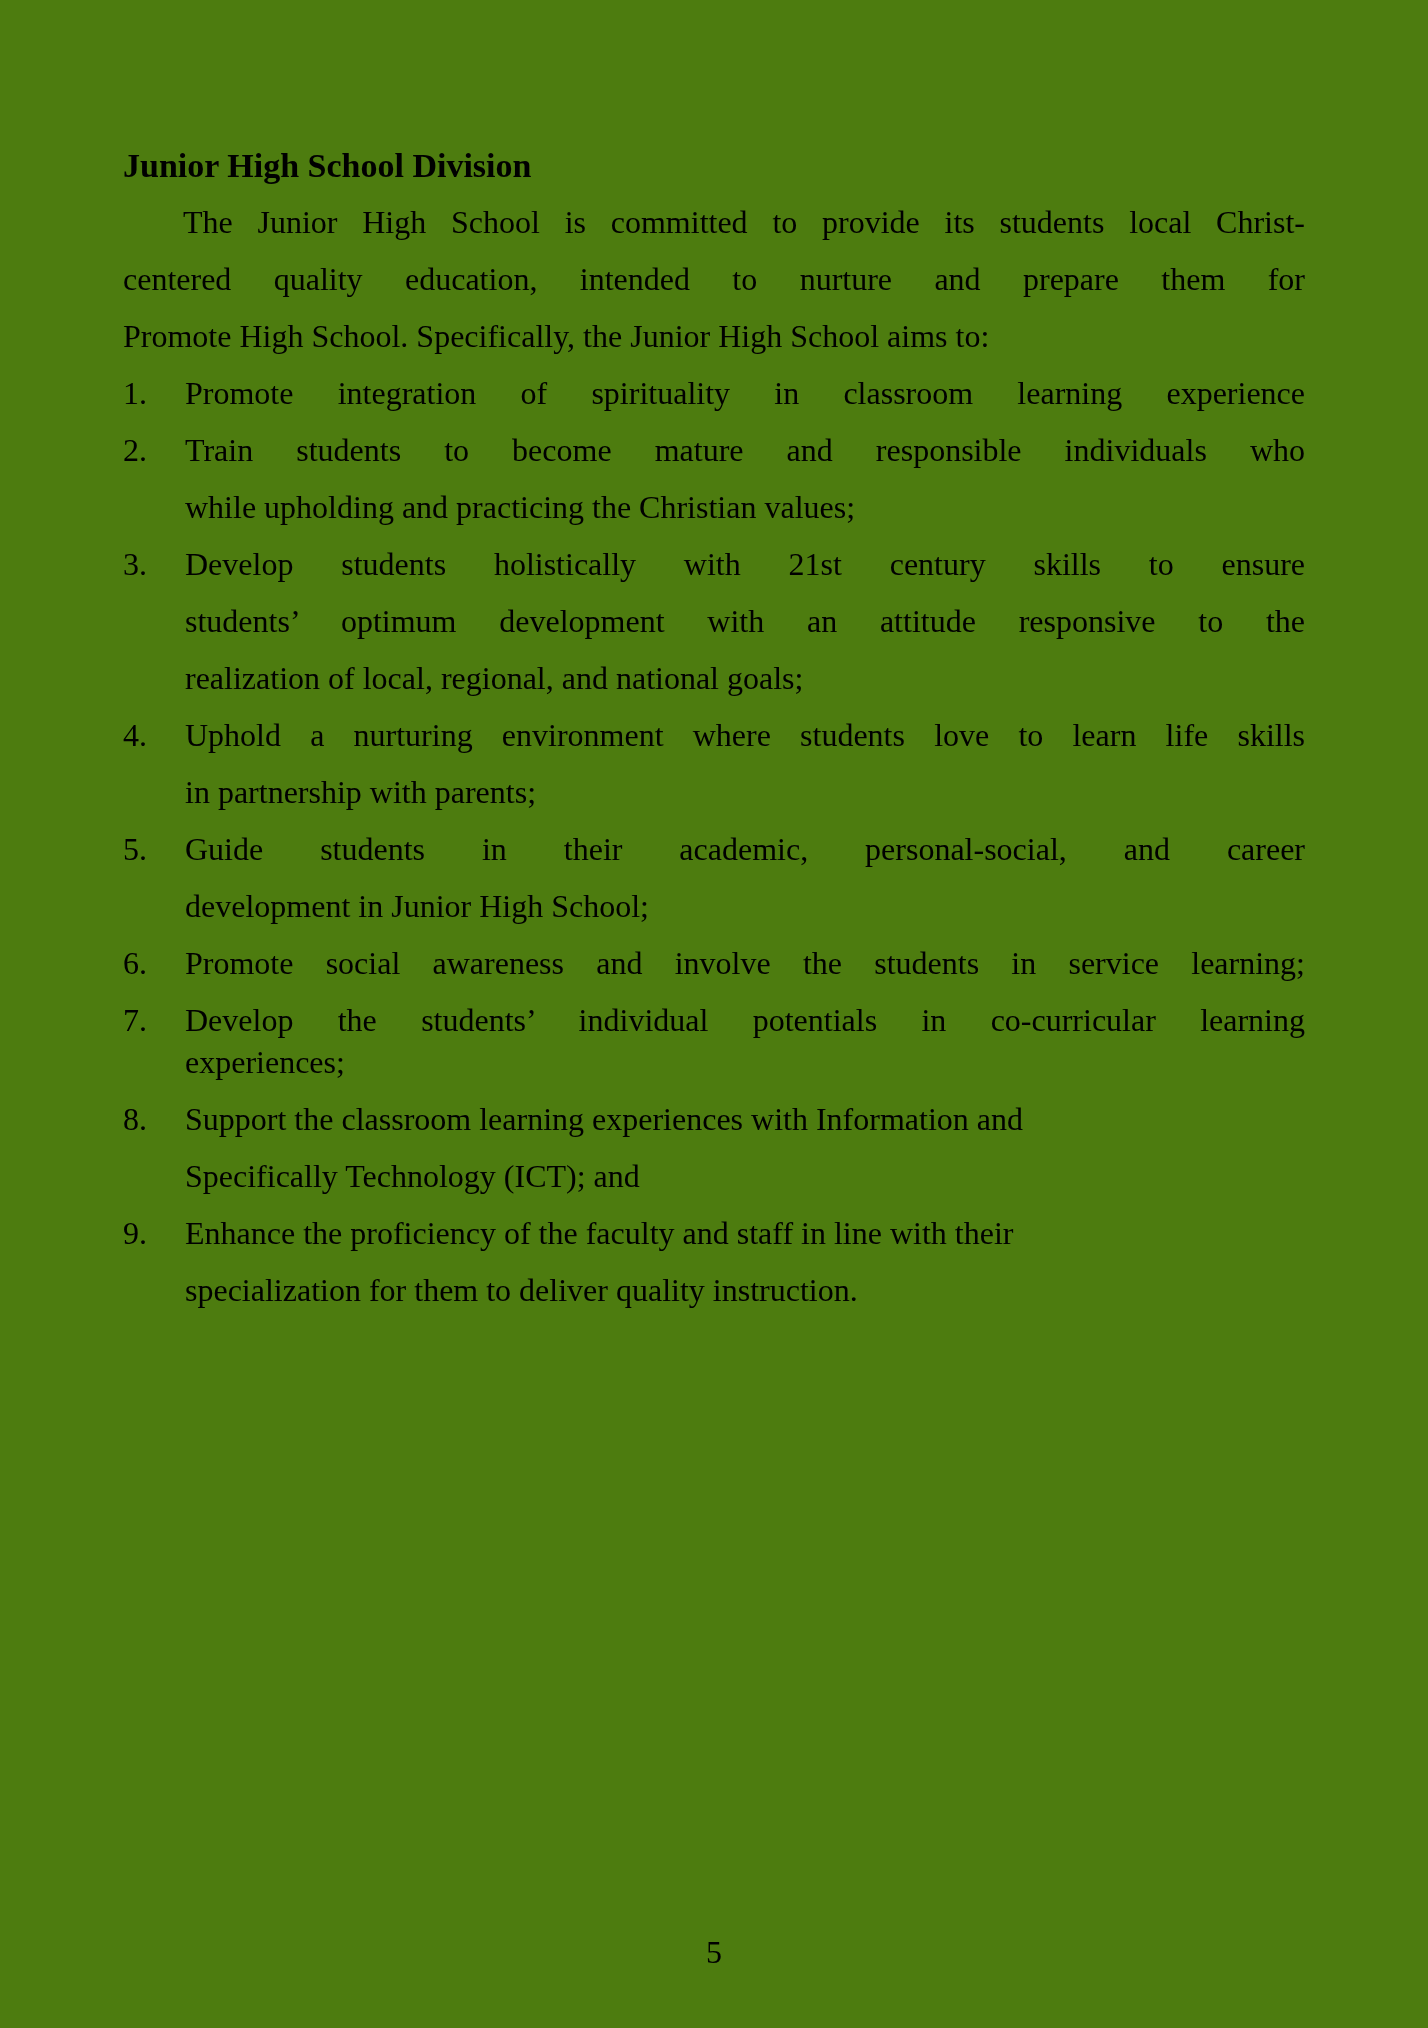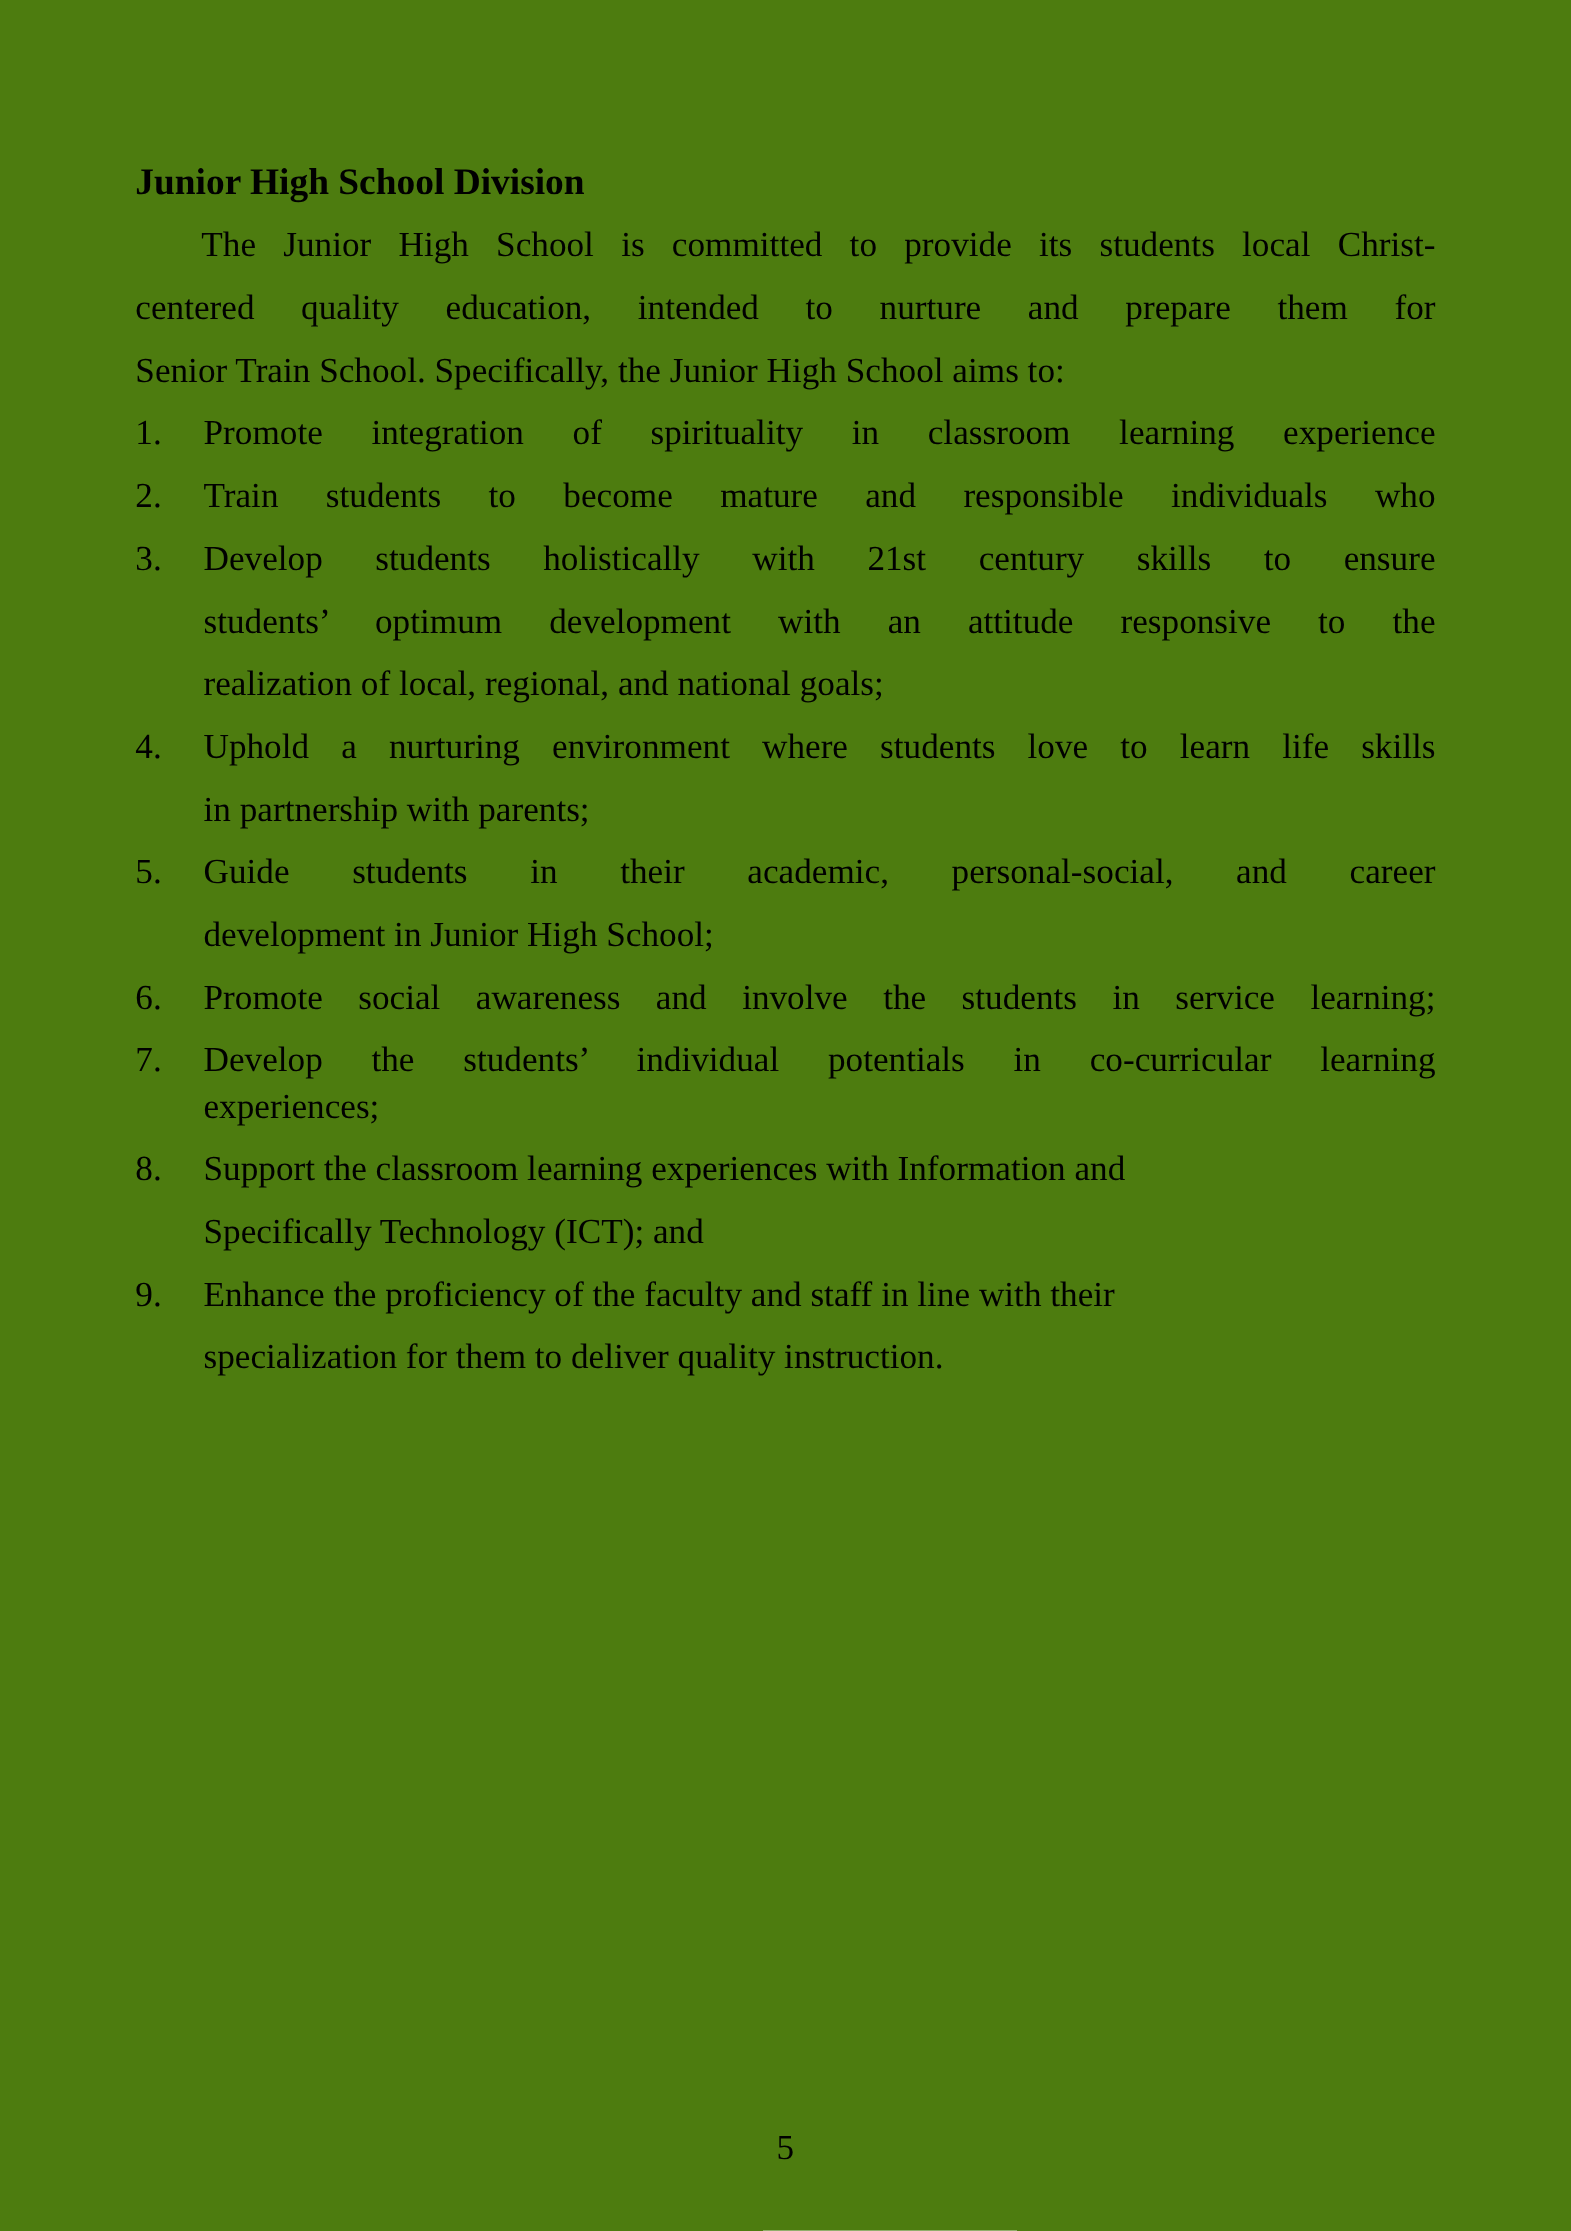--- a/index.html
+++ b/index.html
@@ -54,25 +54,26 @@
 </style>
 </head>
 <body>
 
 <div class="page">
   <div class="content">
     <div class="line heading">Junior High School Division</div>
     <div id="paragraph">
         <div class="line wrap j indent">The Junior High School is committed to provide its students local Christ-</div>
         <div class="line wrap j">centered quality education, intended to nurture and prepare them for</div>
-        <div class="line wrap">Senior Train School. Specifically, the Junior High School aims to:</div>
+        <div class="line wrap">Promote High School. Specifically, the Junior High School aims to:</div>
       </div>
     <div id="objectives">
         <div class="line wrap list-line j"><span class="num">1.</span>Promote integration of spirituality in classroom learning experience</div>
         <div class="line wrap list-line j"><span class="num">2.</span>Train students to become mature and responsible individuals who</div>
+        <div class="line wrap list-line">while upholding and practicing the Christian values;</div>
         <div class="line wrap list-line j"><span class="num">3.</span>Develop students holistically with 21st century skills to ensure</div>
         <div class="line wrap list-line j">students’ optimum development with an attitude responsive to the</div>
         <div class="line wrap list-line">realization of local, regional, and national goals;</div>
         <div class="line wrap list-line j"><span class="num">4.</span>Uphold a nurturing environment where students love to learn life skills</div>
         <div class="line wrap list-line">in partnership with parents;</div>
         <div class="line wrap list-line j"><span class="num">5.</span>Guide students in their academic, personal-social, and career</div>
         <div class="line wrap list-line">development in Junior High School;</div>
         <div class="line wrap list-line j"><span class="num">6.</span>Promote social awareness and involve the students in service learning;</div>
         <div class="line wrap list-line j"><span class="num">7.</span>Develop the students’ individual potentials in co-curricular learning</div>
         <div class="line wrap list-line tight">experiences;</div>

